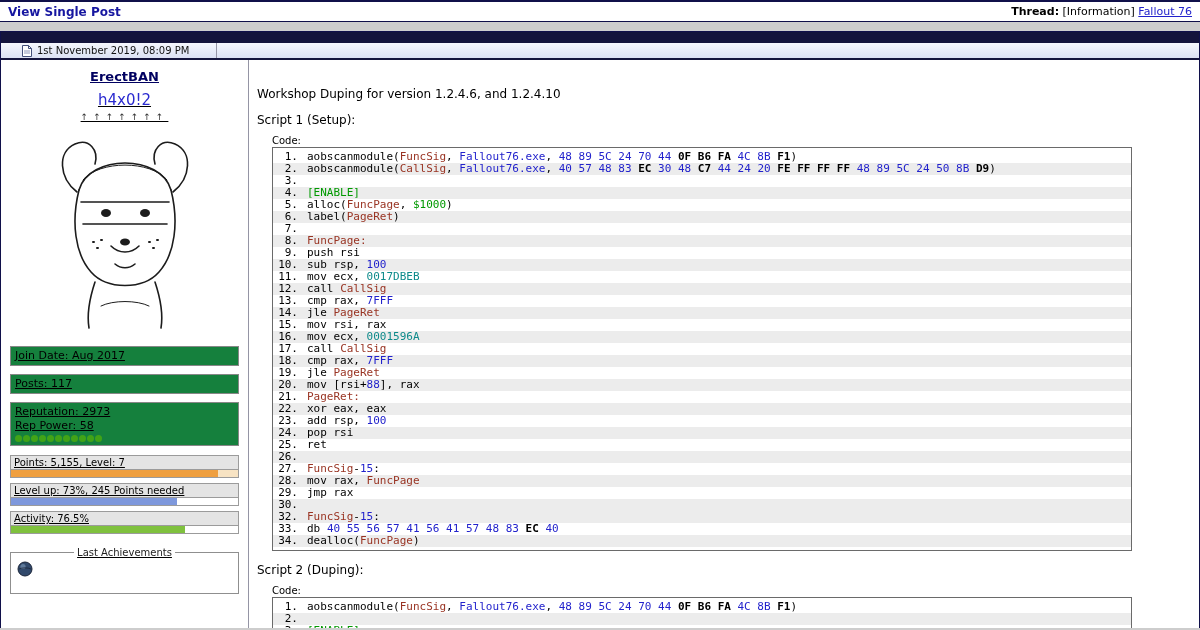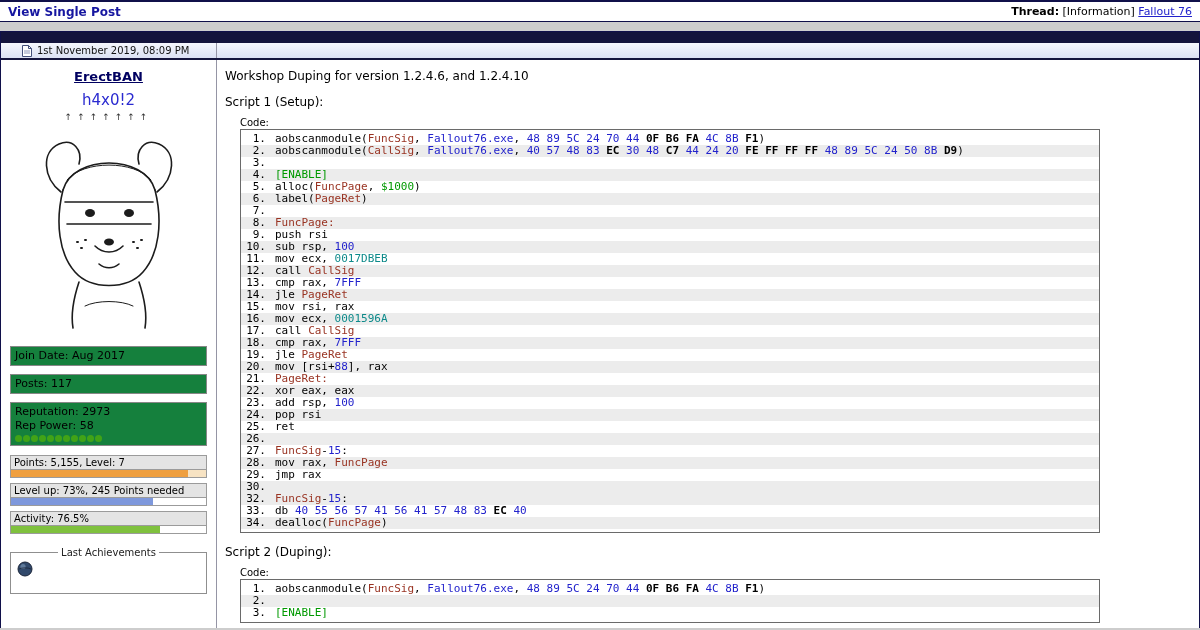--- a/index.html
+++ b/index.html
@@ -33,21 +33,21 @@
   .thead-left {
     width:216px; border-right:1px solid #9595a5;
     display:flex; align-items:center; gap:5px; padding:0 21px;
     font-size:10px; color:#111;
   }
   .thead-right { flex:1; }
 
   .body-row { display:flex; height:568px; overflow:hidden; background:#fff; }
 
   
-  .postbit { width:216px; border-right:1px solid #9595a5; padding:9px 9px; overflow:hidden; }
+  .postbit { width:248px; border-right:1px solid #9595a5; padding:9px 9px; overflow:hidden;text-decoration:underline; }
   .username { display:block; text-align:center; font-size:13px; font-weight:bold;
               text-decoration:underline; color:#000060; cursor:pointer; }
   .usertitle { text-align:center; color:#2a2ad0; font-size:15px; margin-top:7px; }
   .rank { text-align:center; font-size:9px; letter-spacing:5px; color:#333; margin-top:3px; }
   .avatar-wrap { text-align:center; margin:8px 0 4px; }
   .infobox { background:#15803d; border:1px solid #878787; padding:2px 4px;
              margin-top:8px; font-size:11px; line-height:14px; }
   .repdots { margin-top:2px; line-height:8px; }
   .dot { display:inline-block; width:7px; height:7px; border-radius:4px;
          background:#41a317; margin-right:1px; }
@@ -57,21 +57,21 @@
   .xp-bar { border:1px solid #9b9b9b; height:9px; background:#fff; margin-bottom:5px; }
   .xp-bar.points { background:#f7e3c3; }
   .xp-fill { height:100%; }
   .fill-points  { background:#ef9f3f; }
   .fill-levelup { background:#7e98dc; }
   .fill-activity{ background:#7fc13e; }
   fieldset.ach { margin:13px 0 0; border:1px solid #8f8f8f; padding:3px 6px 13px; }
   fieldset.ach legend { font-size:10px; color:#222; padding:0 3px;text-align:center; }
 
   
-  .postcontent { flex:1; padding:6px 8px; overflow:hidden; }
+  .postcontent { flex:1; padding:24px 8px; overflow:hidden; }
   .post-title { font-size:12px; margin-top:3px; }
   .section-heading { font-size:12px; margin:12px 0 0; }
   .code-label { font-size:10px; margin:8px 0 1px 15px; color:#000; }
   .codebox { border:1px solid #6a6a6a; width:860px; margin-left:15px;
              padding:3px 0; background:#fff; overflow:hidden; }
   .code-line { display:flex; font-family:"DejaVu Sans Mono","Liberation Mono",monospace;
                font-size:11px; line-height:12px; }
   .code-line.alt { background:#ececec; }
   .ln { flex:none; width:34px; text-align:right; padding-right:9px; color:#000; }
   .code { white-space:pre; }

